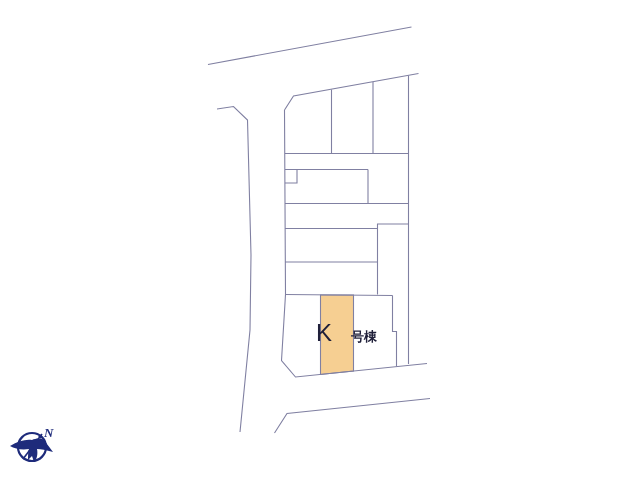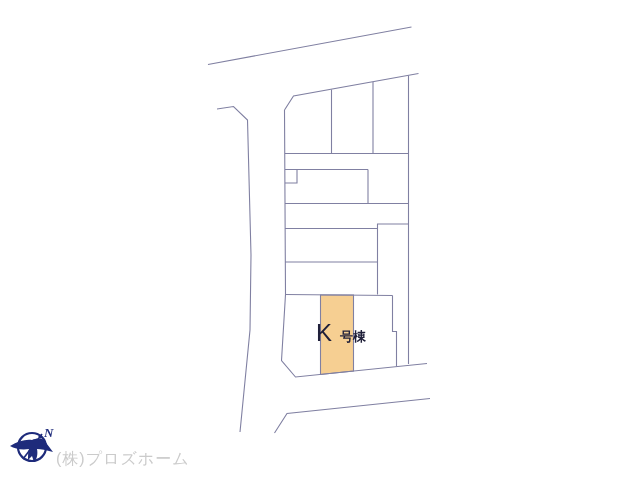--- a/index.html
+++ b/index.html
@@ -13,21 +13,21 @@
   svg.plan{position:absolute;left:0;top:0;}
   .l{fill:none;stroke:var(--line,#8080a2);stroke-width:1.1;stroke-linejoin:miter;stroke-linecap:butt;}
   .parcel{fill:var(--parcel-fill,#f6cf92);stroke:var(--parcel-stroke,#8080a2);stroke-width:1.1;}
   .k-label{
     position:absolute;left:316px;top:321px;
     display:flex;align-items:baseline;
     color:var(--label-text,#20203a);
     white-space:nowrap;
   }
   .k-label .big{font-size:24px;line-height:1;font-weight:400;}
-  .k-label .small{font-size:13px;line-height:1;font-weight:600;margin-left:8px;}
+  .k-label .small{font-size:13px;line-height:1;font-weight:600;margin-left:19px;}
   .compass{position:absolute;left:8px;top:418px;}
   .compass .ring{fill:none;stroke:var(--compass-navy,#1e2b7b);stroke-width:2.2;}
   .compass .bird{fill:var(--compass-navy,#1e2b7b);stroke:none;}
   .compass .needle{stroke:var(--compass-navy,#1e2b7b);stroke-width:1.6;fill:none;}
   .compass .nletter{
     fill:var(--compass-navy,#1e2b7b);
     font-family:"Liberation Serif",serif;
     font-style:italic;font-size:13px;font-weight:bold;
   }
   .company{
@@ -86,15 +86,14 @@
              L45,34
              C38,32 33,31 29,31
              C30,36 29,41 26,44
              L24,38
              L20,42
              C20,37 20,33 21,31
              C14,32 7,31 2,28 Z"></path>
     <text class="nletter" x="36" y="19">N</text>
   </svg>
 
-  <span class="company">(株)プロズホーム</span>
 
 </div>
 
 </body></html>

